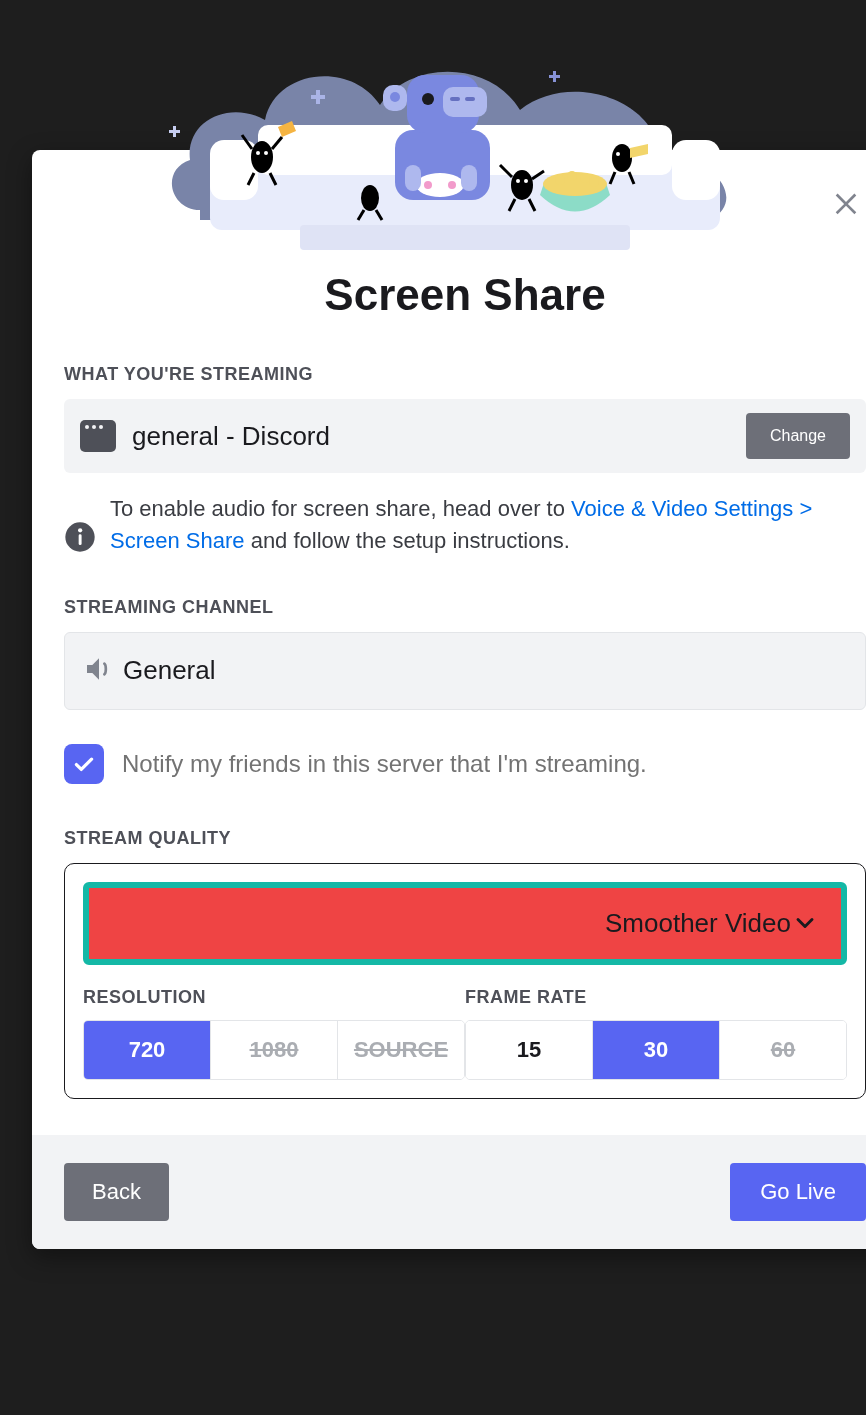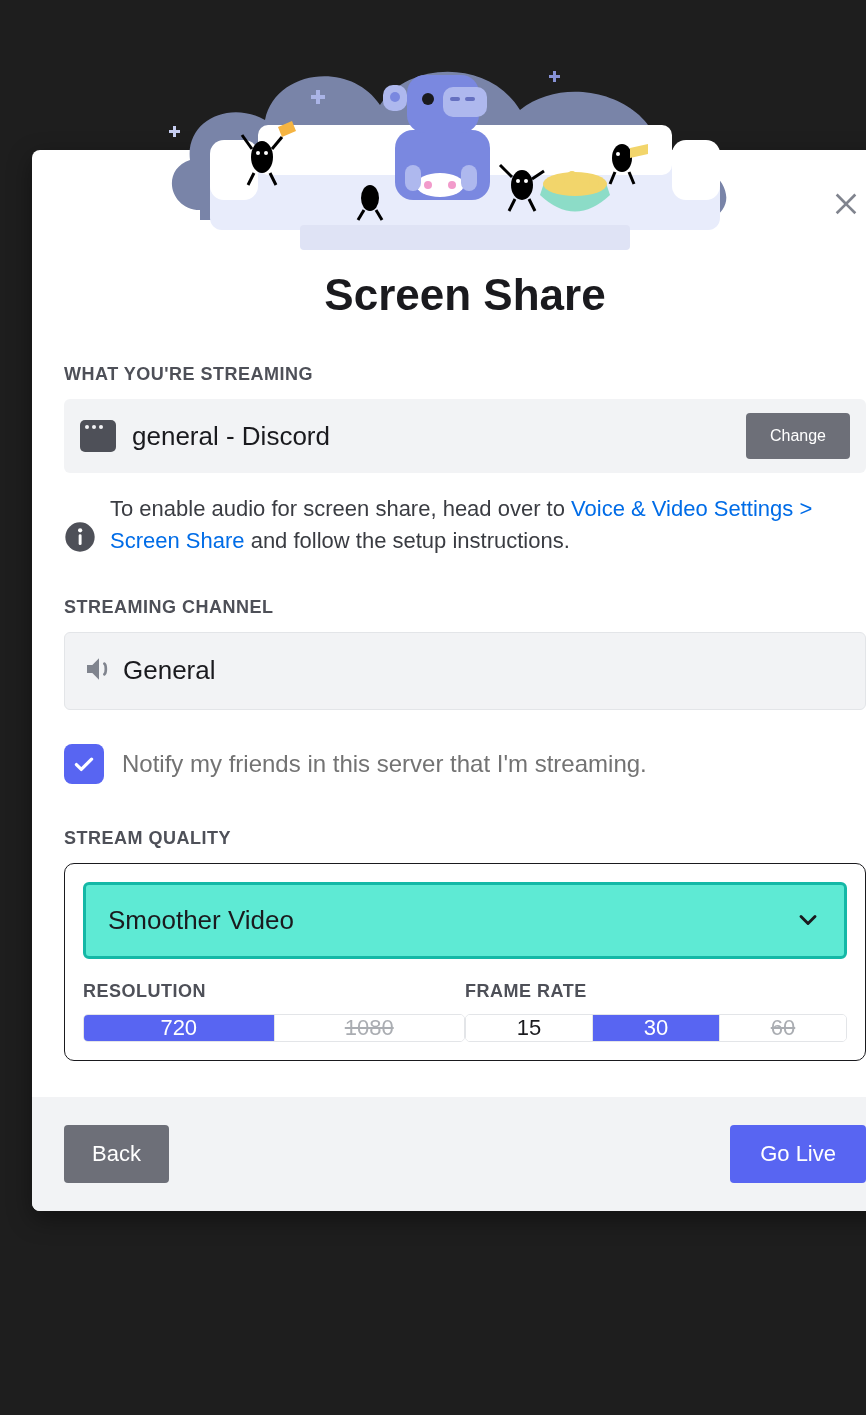--- a/index.html
+++ b/index.html
@@ -168,27 +168,27 @@
       font-size: 24px;
       color: #737373;
     }
     .quality-box {
       border: 1.5px solid #1a1a1e;
       border-radius: 10px;
       padding: 18px;
       margin-bottom: 36px;
     }
     .quality-select {
-      background: #5eead4;
-      border: 3px solid #14b8a6;
+      background: #ef4444;
+      border: 6px solid #14b8a6;
       border-radius: 6px;
       padding: 20px 22px;
       display: flex;
       align-items: center;
-      justify-content: space-between;
+      justify-content: flex-end;
       cursor: pointer;
       margin-bottom: 22px;
     }
     .quality-select-label {
       font-size: 26px;
       color: #1a1a1e;
     }
     .quality-grid {
       display: flex;
     }
@@ -200,23 +200,23 @@
     }
     .segment {
       display: flex;
       border: 1px solid #e3e5e8;
       border-radius: 5px;
       overflow: hidden;
     }
     .segment-btn {
       flex: 1;
       text-align: center;
-      padding: 0 0;
+      padding: 16px 0;
       font-size: 22px;
-      font-weight: 400;
+      font-weight: 700;
       background: #fff;
       border: none;
       cursor: pointer;
       color: #1a1a1e;
       position: relative;
     }
     .segment-btn.selected {
       background: #5865f2;
       color: #fff;
     }
@@ -398,20 +398,21 @@
         <svg width="28" height="28" viewBox="0 0 24 24">
             <path d="M6 9l6 6 6-6" stroke="#1a1a1e" stroke-width="2.5" fill="none" stroke-linecap="round" stroke-linejoin="round"></path>
           </svg>
       </div>
       <div class="quality-grid">
         <div class="quality-col">
           <div class="section-label">RESOLUTION</div>
           <div class="segment">
             <button class="segment-btn selected">720</button>
             <button class="segment-btn disabled">1080</button>
+            <button class="segment-btn disabled">SOURCE</button>
           </div>
         </div>
         <div class="quality-col">
           <div class="section-label">FRAME RATE</div>
           <div class="segment">
             <button class="segment-btn">15</button>
             <button class="segment-btn selected">30</button>
             <button class="segment-btn disabled">60</button>
           </div>
         </div>

